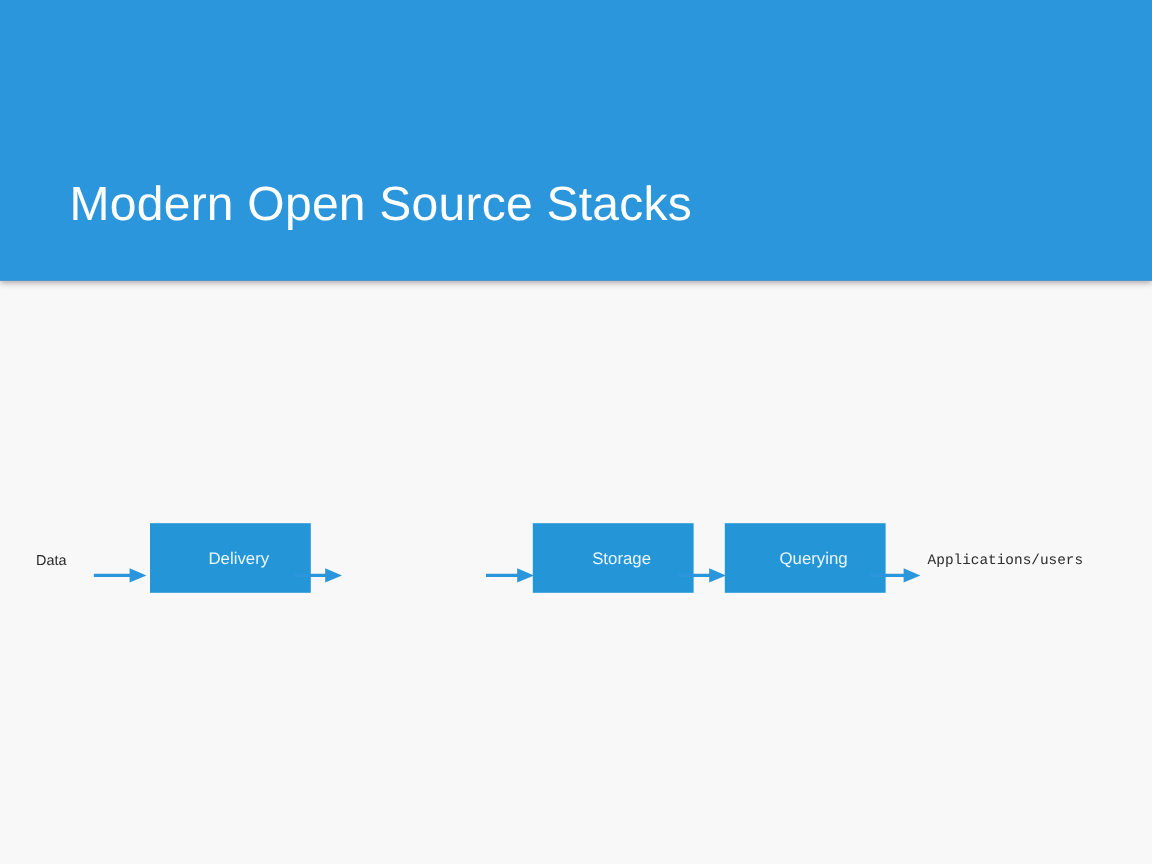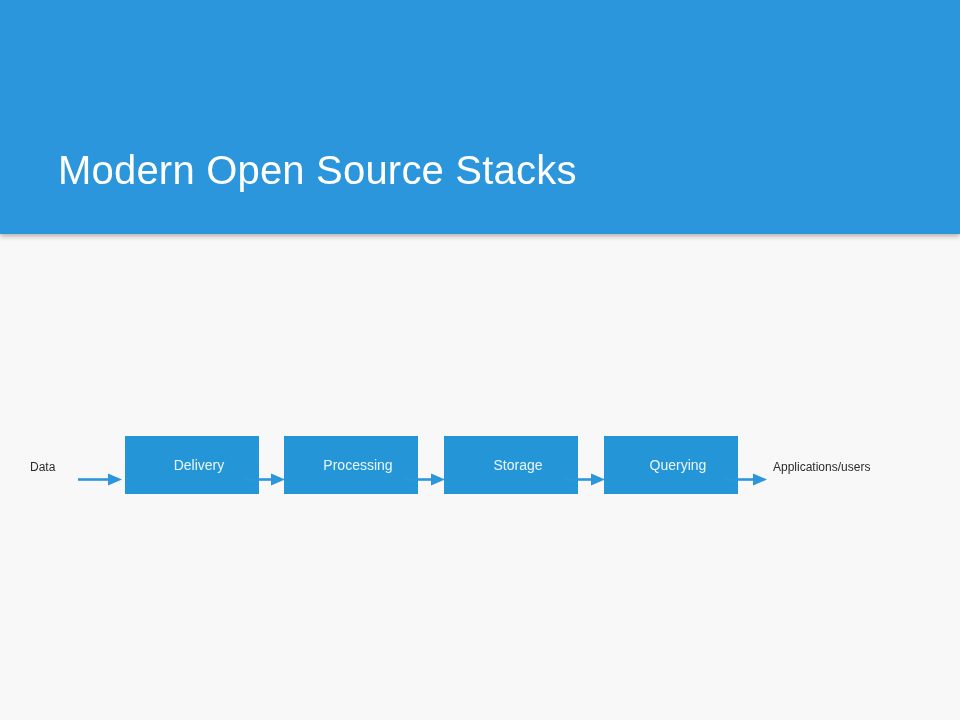--- a/index.html
+++ b/index.html
@@ -70,20 +70,21 @@
     color: #2b2b2b;
     white-space: nowrap;
   }
   #label-data {
     left: 30px;
     top: 223px;  
   }
   #label-applications {
     left: 773px;
     top: 223px;  
+    font-family: Liberation Mono, monospace;
   }
 
   .flow-box {
     position: absolute;
     top: 202px;           
     width: 120px;
     height: 58px;
     background: #2496d8;
     display: flex;
     align-items: center;
@@ -139,23 +140,20 @@
         <span class="flow-box-label">Delivery</span>
       </div>
 
       <div id="arrow-1" class="flow-arrow">
         <svg width="40" height="19" viewBox="0 0 40 19" xmlns="http://www.w3.org/2000/svg">
           <line x1="0" y1="9.5" x2="28" y2="9.5" stroke="#2b96db" stroke-width="2.6"></line>
           <polygon points="26,3.5 40,9.5 26,15.5" fill="#2b96db"></polygon>
         </svg>
       </div>
 
-      <div id="box-processing" class="flow-box">
-        <span class="flow-box-label">Processing</span>
-      </div>
 
       <div id="arrow-2" class="flow-arrow">
         <svg width="40" height="19" viewBox="0 0 40 19" xmlns="http://www.w3.org/2000/svg">
           <line x1="0" y1="9.5" x2="28" y2="9.5" stroke="#2b96db" stroke-width="2.6"></line>
           <polygon points="26,3.5 40,9.5 26,15.5" fill="#2b96db"></polygon>
         </svg>
       </div>
 
       <div id="box-storage" class="flow-box">
         <span class="flow-box-label">Storage</span>

